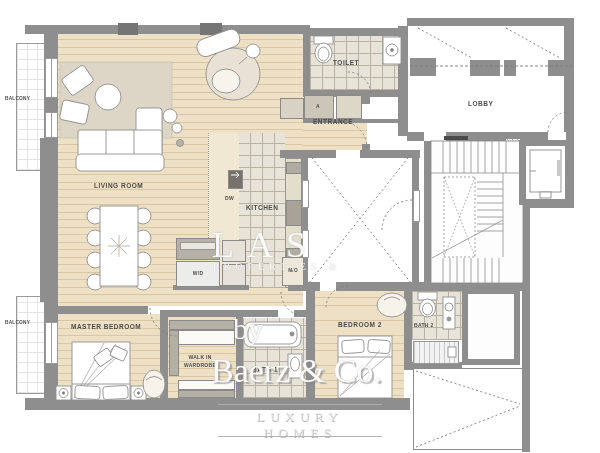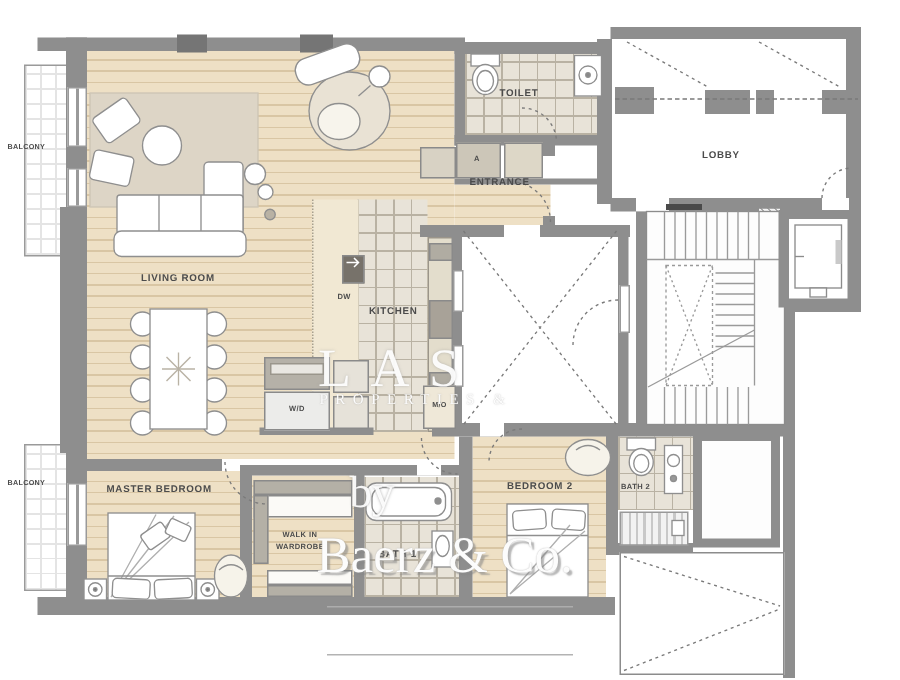--- a/index.html
+++ b/index.html
@@ -303,15 +303,16 @@
   <div class="lbl s ctr" style="left:164px;top:362px;width:72px;">WARDROBE</div>
   <div class="lbl" style="left:252px;top:366px;">BATH 1</div>
   <div class="lbl" style="left:338px;top:321px;">BEDROOM 2</div>
   <div class="lbl s" style="left:414px;top:322px;">BATH 2</div>
 
   <div class="wm wm-props">PROPERTIES &amp;</div>
   <div class="wm wm-las">LAS</div>
   <div class="wm wm-by">by</div>
   <div class="wm wm-brand">Baerz &amp; Co.</div>
   <div class="wm-rule" style="top:404px;"></div>
+  <div class="wm wm-tag">LUXURY HOMES</div>
   <div class="wm-rule" style="top:436px;"></div>
 
 </div>
 
 </body></html>

